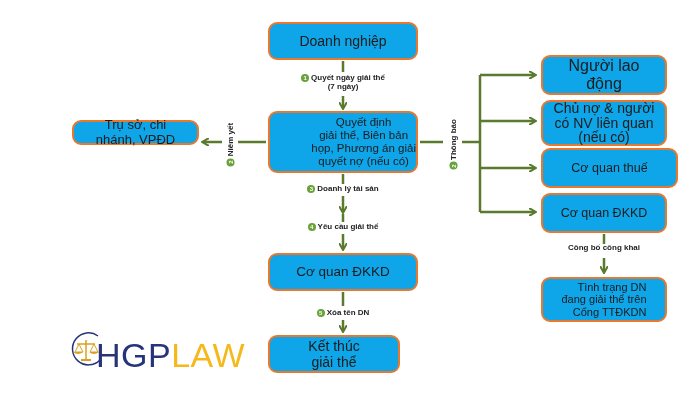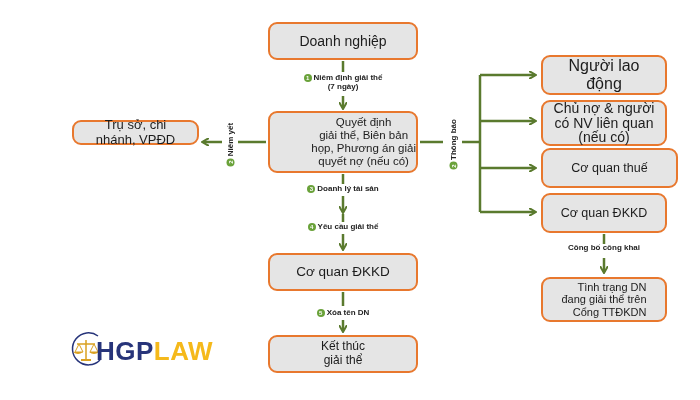--- a/index.html
+++ b/index.html
@@ -1,20 +1,20 @@
 <!DOCTYPE html>
 <html><head>
 <meta charset="utf-8">
 <style>
   html, body { margin: 0; padding: 0; background: #ffffff; }
   body { width: 700px; height: 400px; position: relative; overflow: hidden; font-family: "Liberation Sans", sans-serif; }
   .box {
     position: absolute;
     box-sizing: border-box;
-    background: #e5e5e5;
+    background: #0ea5e9;
     border: 2px solid #e8782e;
     border-radius: 9px;
     display: flex; align-items: center; justify-content: center;
     text-align: center;
     color: #1c1c1c;
     line-height: 1.15;
   }
   .box span { white-space: pre-line; }
   .lbl {
     position: absolute;
@@ -25,21 +25,21 @@
     display: inline-block; width: 8px; height: 8px; border-radius: 50%;
     background: #6aa23a; color: #fff; font-size: 6px; line-height: 8px;
     text-align: center; vertical-align: middle; margin-right: 2px; font-weight: bold;
   }
   .vlbl {
     position: absolute; transform: rotate(-90deg); transform-origin: center center;
     font-size: 8px; font-weight: bold; color: #222; white-space: nowrap;
   }
   svg.lines { position: absolute; left: 0; top: 0; }
   .logo { position: absolute; left: 68px; top: 330px; height: 40px; }
-  .logo-text { position: absolute; left: 28px; top: 6px; font-size: 26px; font-weight: bold; letter-spacing: 0.5px; white-space: nowrap; }
+  .logo-text { position: absolute; left: 28px; top: 6px; font-size: 34px; font-weight: normal; letter-spacing: 0.5px; white-space: nowrap; }
   .logo-hgp { color: #27347a; }
   .logo-law { color: #f5b91b; }
 </style>
 </head>
 <body>
 
 <svg class="lines" width="700" height="400">
   <defs>
     <marker id="ah" markerWidth="8" markerHeight="8" refX="6" refY="4" orient="auto" markerUnits="userSpaceOnUse">
       <path d="M0,0 L7,4 L0,8" fill="none" stroke="#5a7a2e" stroke-width="2"></path>
@@ -72,21 +72,21 @@
     <line x1="343" y1="292" x2="343" y2="306"></line>
     <line x1="343" y1="320" x2="343" y2="331" marker-end="url(#ah)"></line>
   </g>
 </svg>
 
 <div class="box" style="left:268px; top:22px; width:150px; height:38px; font-size:14px;">
   <span>Doanh nghiệp</span>
 </div>
 
 <div class="lbl" style="left:278px; top:74px; width:130px;">
-  <span class="num">1</span><span>Niêm định giải thể</span><br>
+  <span class="num">1</span><span>Quyết ngày giải thể</span><br>
   <span>(7 ngày)</span>
 </div>
 
 <div class="box" style="left:268px; top:111px; width:150px; height:62px; font-size:11.5px;justify-content:flex-end;">
   <span>Quyết định
 giải thể, Biên bản
 họp, Phương án giải
 quyết nợ (nếu có)</span>
 </div>
 
@@ -99,21 +99,21 @@
 </div>
 
 <div class="box" style="left:268px; top:253px; width:150px; height:38px; font-size:13.5px;">
   <span>Cơ quan ĐKKD</span>
 </div>
 
 <div class="lbl" style="left:283px; top:309px; width:120px;">
   <span class="num">5</span><span>Xóa tên DN</span>
 </div>
 
-<div class="box" style="left:268px; top:335px; width:150px; height:38px; font-size:12px;">
+<div class="box" style="left:268px; top:335px; width:132px; height:38px; font-size:14px;">
   <span>Kết thúc
 giải thể</span>
 </div>
 
 <div class="box" style="left:72px; top:120px; width:127px; height:25px; font-size:13px;">
   <span>Trụ sở, chi
 nhánh, VPĐD</span>
 </div>
 
 <div class="vlbl" style="left:205px; top:140px; width:50px; text-align:center;">

